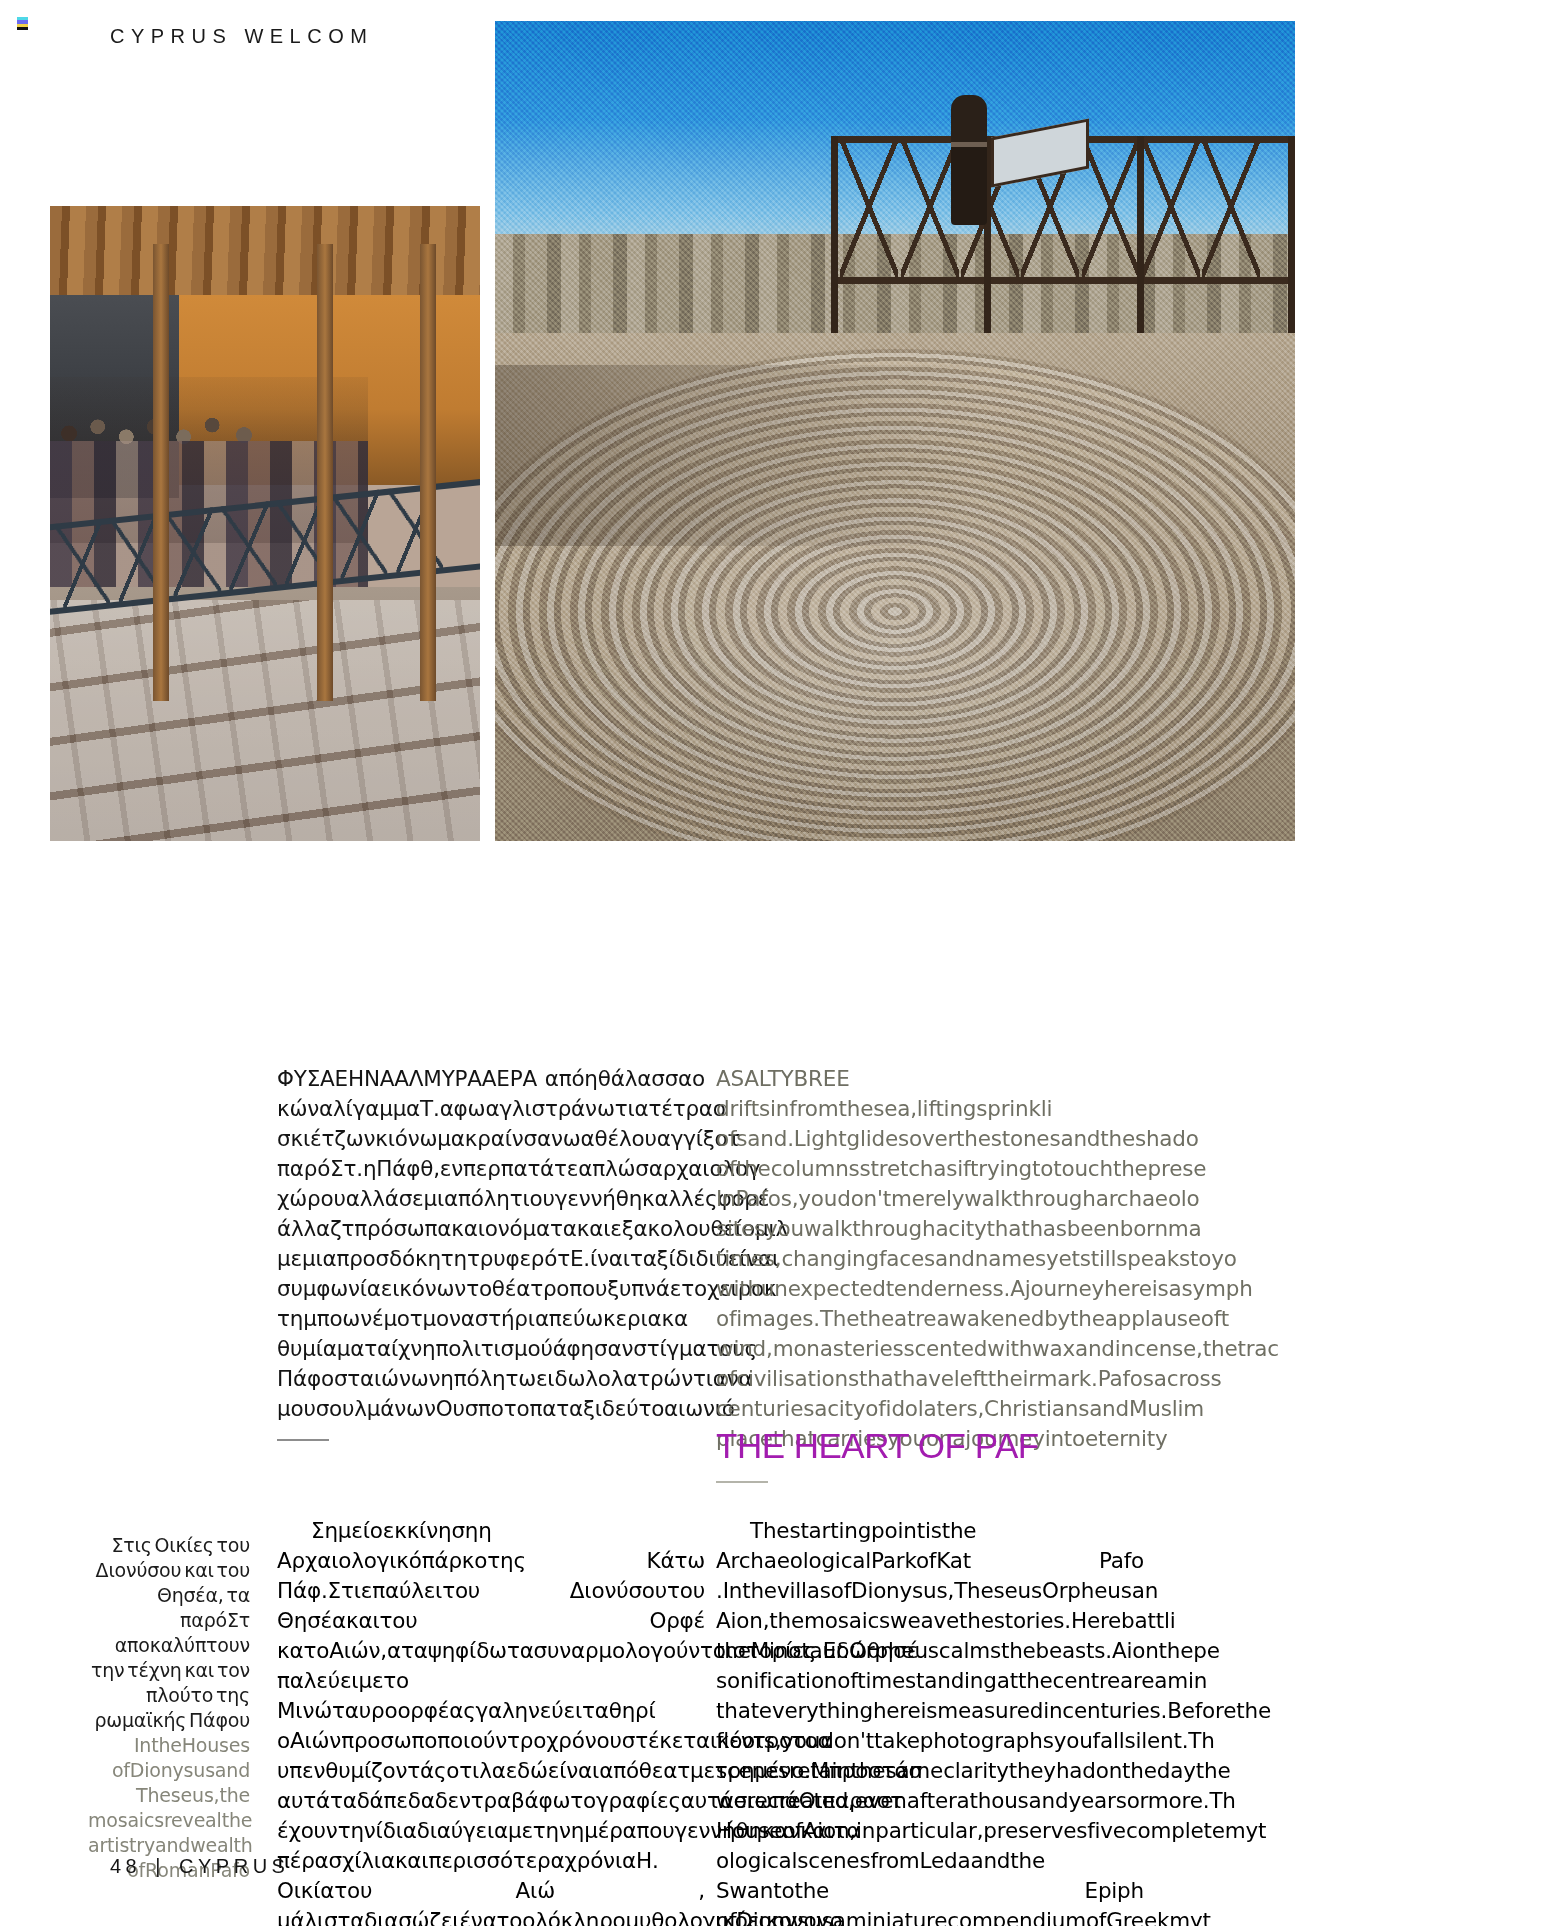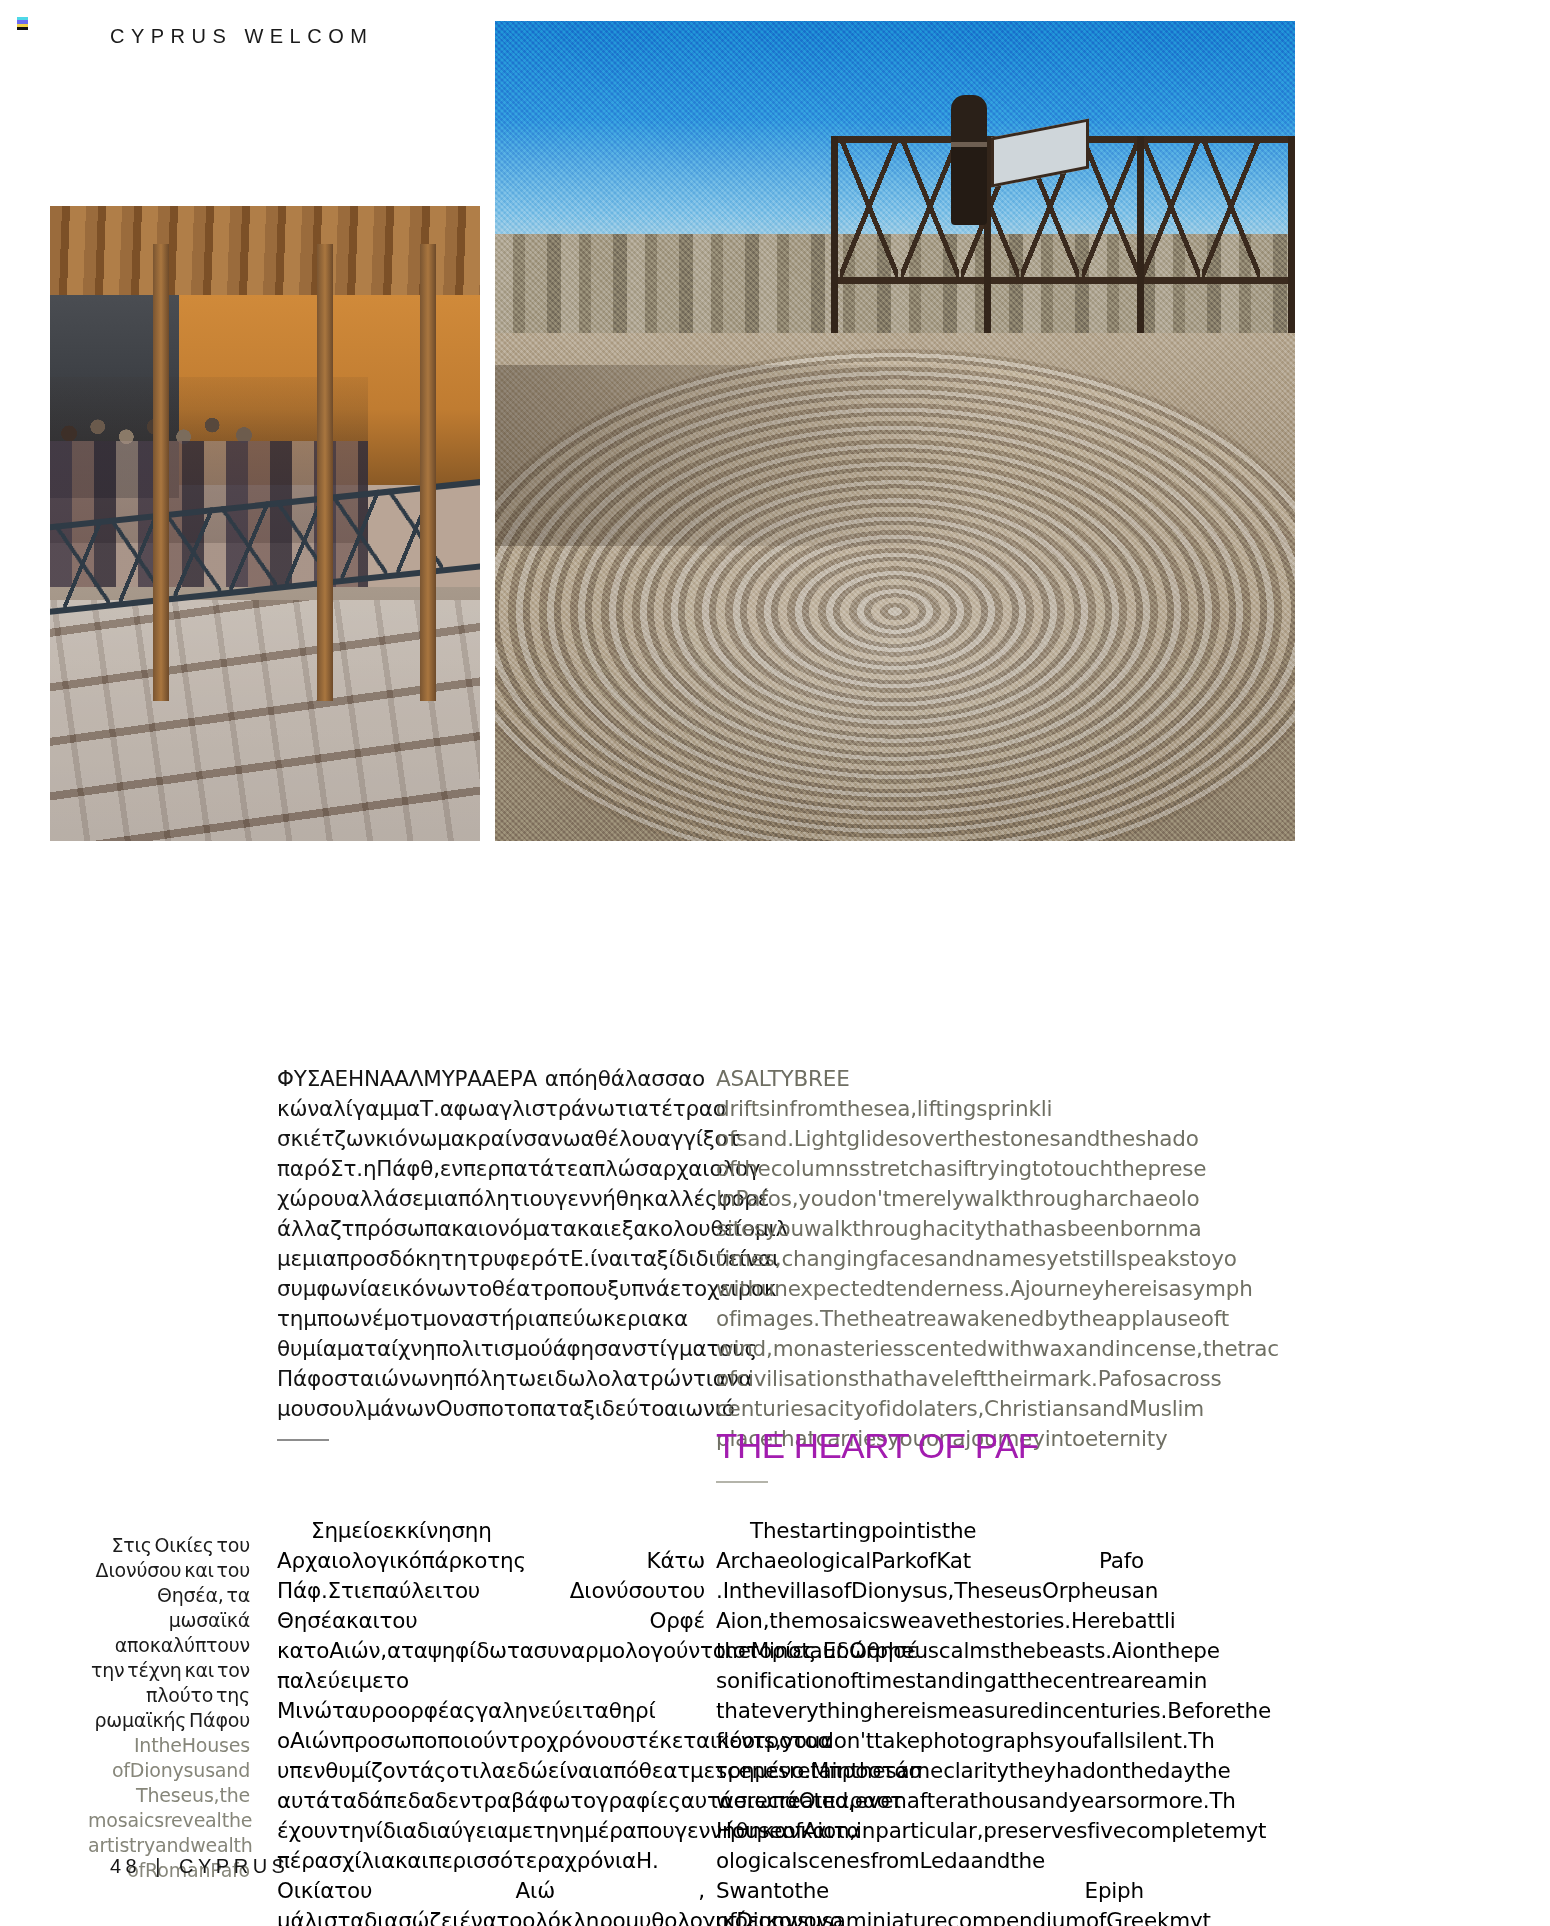--- a/index.html
+++ b/index.html
@@ -412,21 +412,21 @@
 
 <div class="sec-body sb-gr">
   <p class="body-text indent">Σημείοεκκίνησηη Αρχαιολογικόπάρκοτης Κάτω Πάφ.Στιεπαύλειτου Διονύσουτου Θησέακαιτου Ορφέ κατοAιών,αταψηφίδωτασυναρμολογούντοιστορίες.Εδώθησέ παλεύειμετο Μινώταυροορφέαςγαληνεύειταθηρί οΑιώνπροσωποποιούντροχρόνουστέκεταικέντροτοα υπενθυμίζοντάςοτιλαεδώείναιαπόθεατμετρημένο.Μπροστάσ αυτάταδάπεδαδεντραβάφωτογραφίεςαυτάσιωπάΟιπαραστ έχουντηνίδιαδιαύγειαμετηνημέραπουγεννήθηκανκαιτα πέρασχίλιακαιπερισσότεραχρόνιαΗ. Οικίατου Αιώ , μάλισταδιασώζειένατοολόκληρομυθολογικόεικονογρ τηλήδακαιτοΚύκνοωςτηνεπιφάνειατου Διονύσουμι επιτομήτηςελληνικήςμύθοσεμικρογρ</p>
 </div>
 
 <div class="sec-body sb-en">
   <p class="body-text indent">Thestartingpointisthe ArchaeologicalParkofKat Pafo .InthevillasofDionysus,TheseusOrpheusan Aion,themosaicsweavethestories.Herebattli theMinotaur.Orpheuscalmsthebeasts.Aionthepe sonificationoftimestandingatthecentreareamin thateverythinghereismeasuredincenturies.Beforethe floors,youdon'ttakephotographsyoufallsilent.Th scenesretainthesameclaritytheyhadonthedaythe werecreated,evenafterathousandyearsormore.Th HouseofAion,inparticular,preservesfivecompletemyt ologicalscenesfromLedaandthe Swantothe Epiph ofDionysusaminiaturecompendiumofGreekmyt</p>
 </div>
 
 <div class="caption">
-  <p class="cap-gr">Στις Οικίες του Διονύσου και του Θησέα, τα μωσαϊκά αποκαλύπτουν την τέχνη και τον πλούτο της ρωμαϊκής Πάφου</p>
+  <p class="cap-gr">Στις Οικίες του Διονύσου και του Θησέα, τα παρόΣτ αποκαλύπτουν την τέχνη και τον πλούτο της ρωμαϊκής Πάφου</p>
   <p class="cap-en">IntheHouses ofDionysusand Theseus,the mosaicsrevealthe artistryandwealth ofRomanPafo</p>
 </div>
 
 <div class="footer">
   <span>48</span>
   <span class="sep">|</span>
   <span>CYPRUS</span>
 </div>
 
 </body></html>

